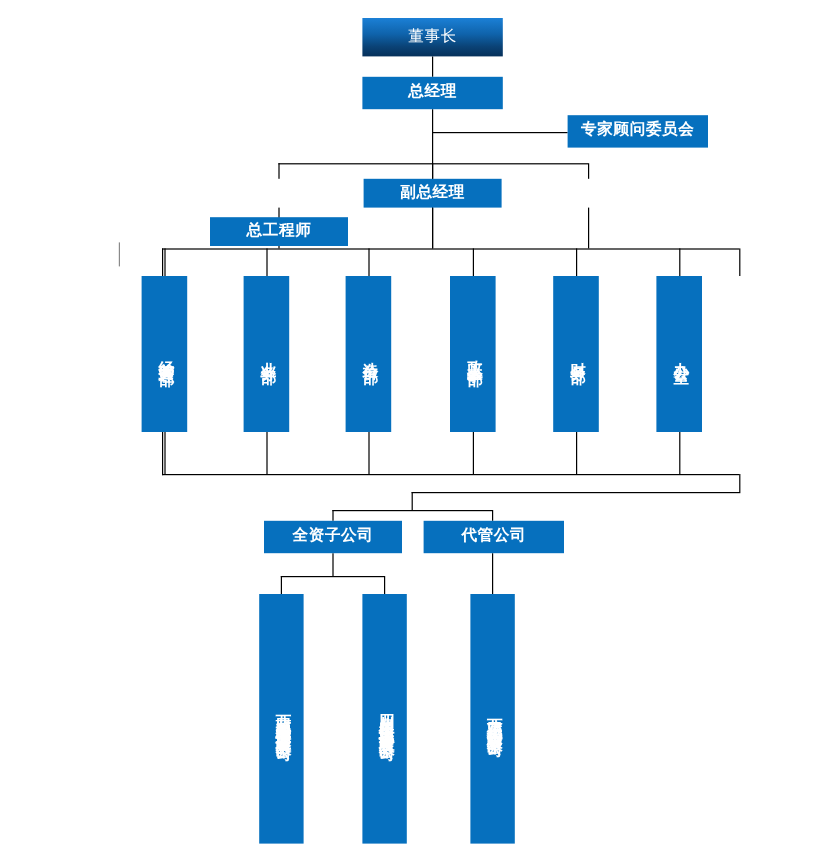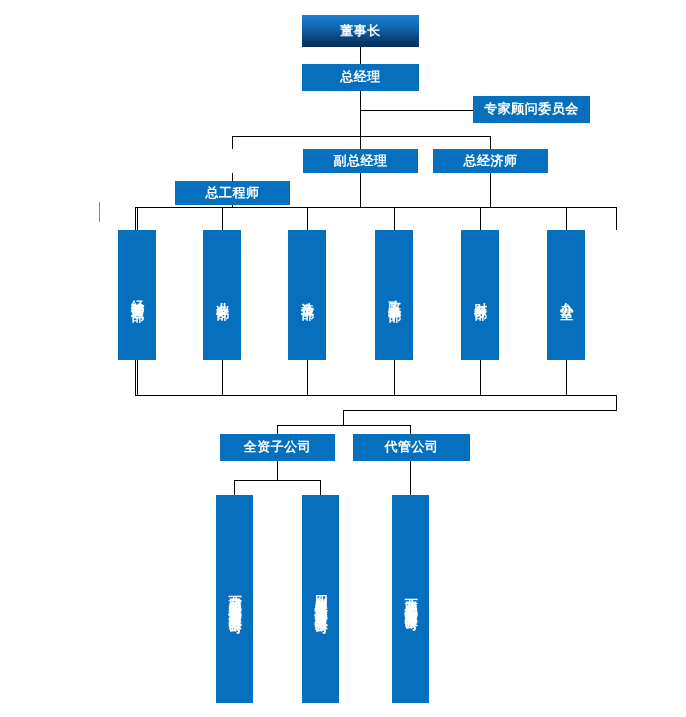--- a/index.html
+++ b/index.html
@@ -38,21 +38,21 @@
   .node.vert {
     writing-mode: vertical-rl;
     text-orientation: upright;
     font-size: 13px;
     font-weight: 700;
     letter-spacing: 2px;
     padding: 4px 0;
   }
   .node.chairman {
     background: linear-gradient(to bottom, #1b80d6 0%, #0f63ab 42%, #0a4275 75%, #06305a 100%);
-    font-weight: 700;
+    font-weight: 400;
   }
   .line {
     position: absolute;
     background: #000000;
   }
   .line.v { width: 1px; }
   .line.h { height: 1px; }
   .tick-mark {
     position: absolute;
     background: #8a8a8a;
@@ -119,21 +119,20 @@
   <div class="node horiz chairman" style="left:302px; top:15px; width:117px; height:32px;">董事长</div>
 
   <div class="node horiz" style="left:302px; top:64px; width:117px; height:27px;">总经理</div>
 
   <div class="node horiz" style="left:473px; top:96px; width:117px; height:27px;">专家顾问委员会</div>
 
   <div class="node horiz" style="left:175px; top:149px; width:115px; height:24px;margin-top:32px;">总工程师</div>
 
   <div class="node horiz" style="left:303px; top:149px; width:115px; height:24px;">副总经理</div>
 
-  <div class="node horiz" style="left:433px; top:149px; width:115px; height:24px;">总经济师</div>
 
   <div class="node vert" style="left:118px; top:230px; width:38px; height:130px;">经营管理部</div>
 
   <div class="node vert" style="left:203px; top:230px; width:38px; height:130px;">业务部</div>
 
   <div class="node vert" style="left:288px; top:230px; width:38px; height:130px;">造价部</div>
 
   <div class="node vert" style="left:375px; top:230px; width:38px; height:130px;">政工人事部</div>
 
   <div class="node vert" style="left:461px; top:230px; width:38px; height:130px;">财务部</div>

